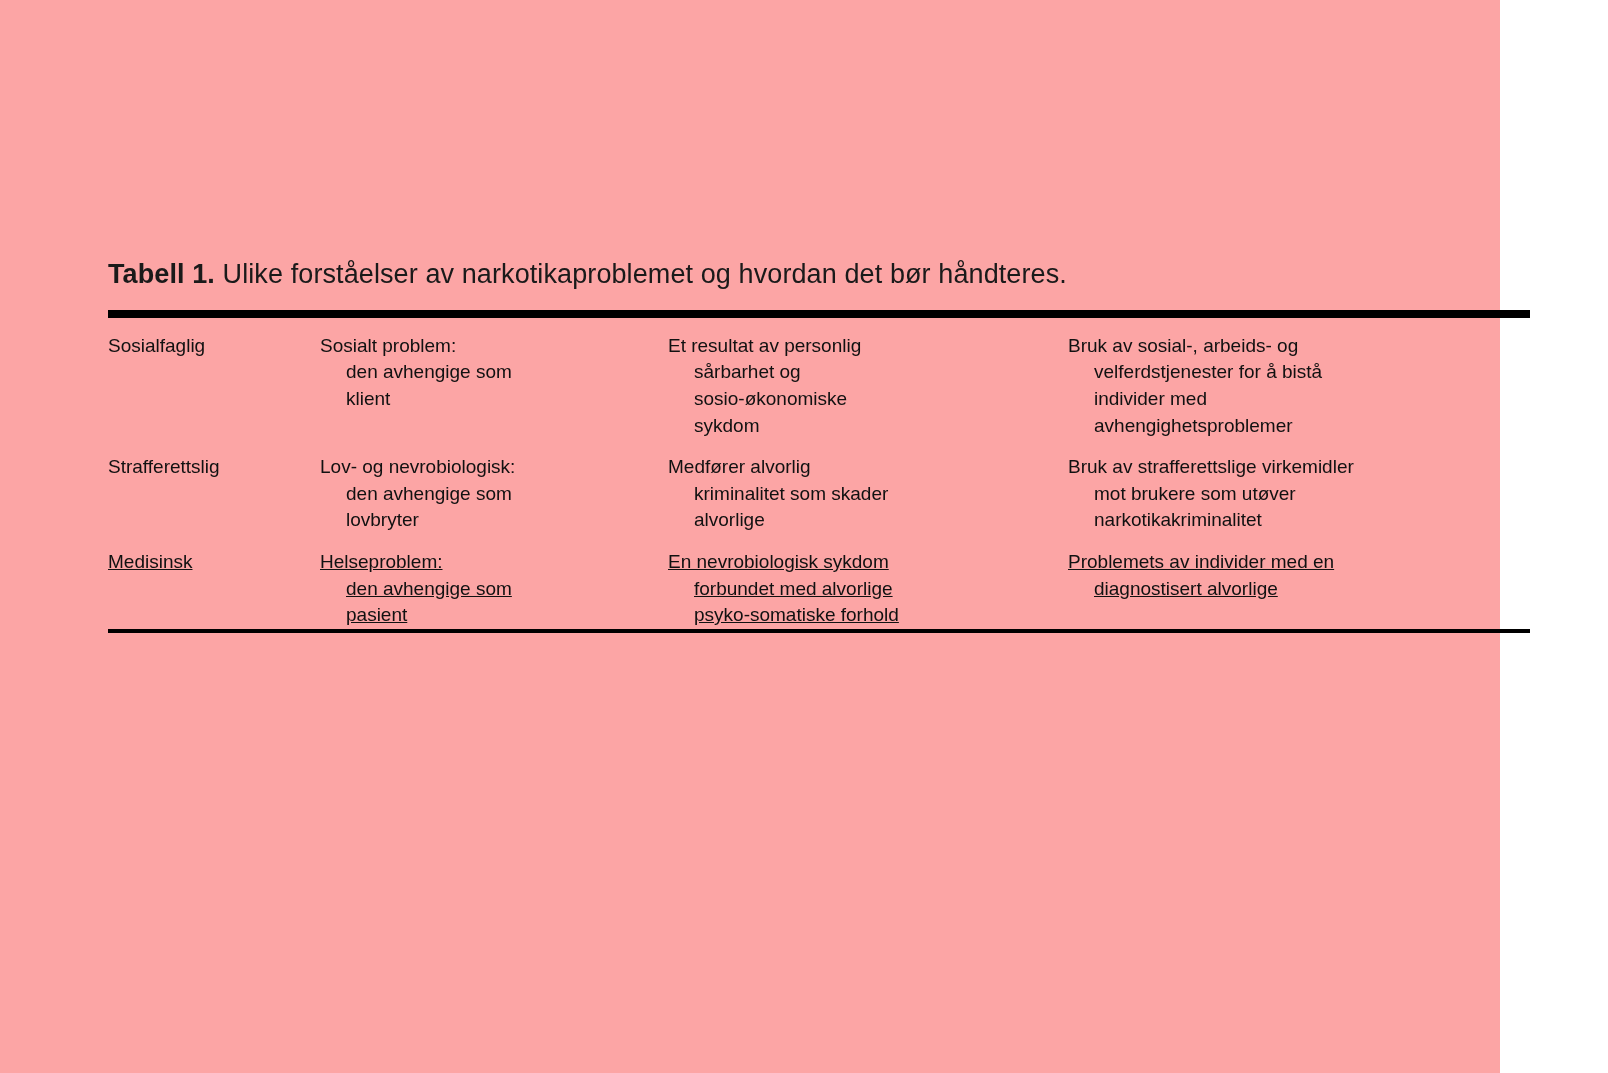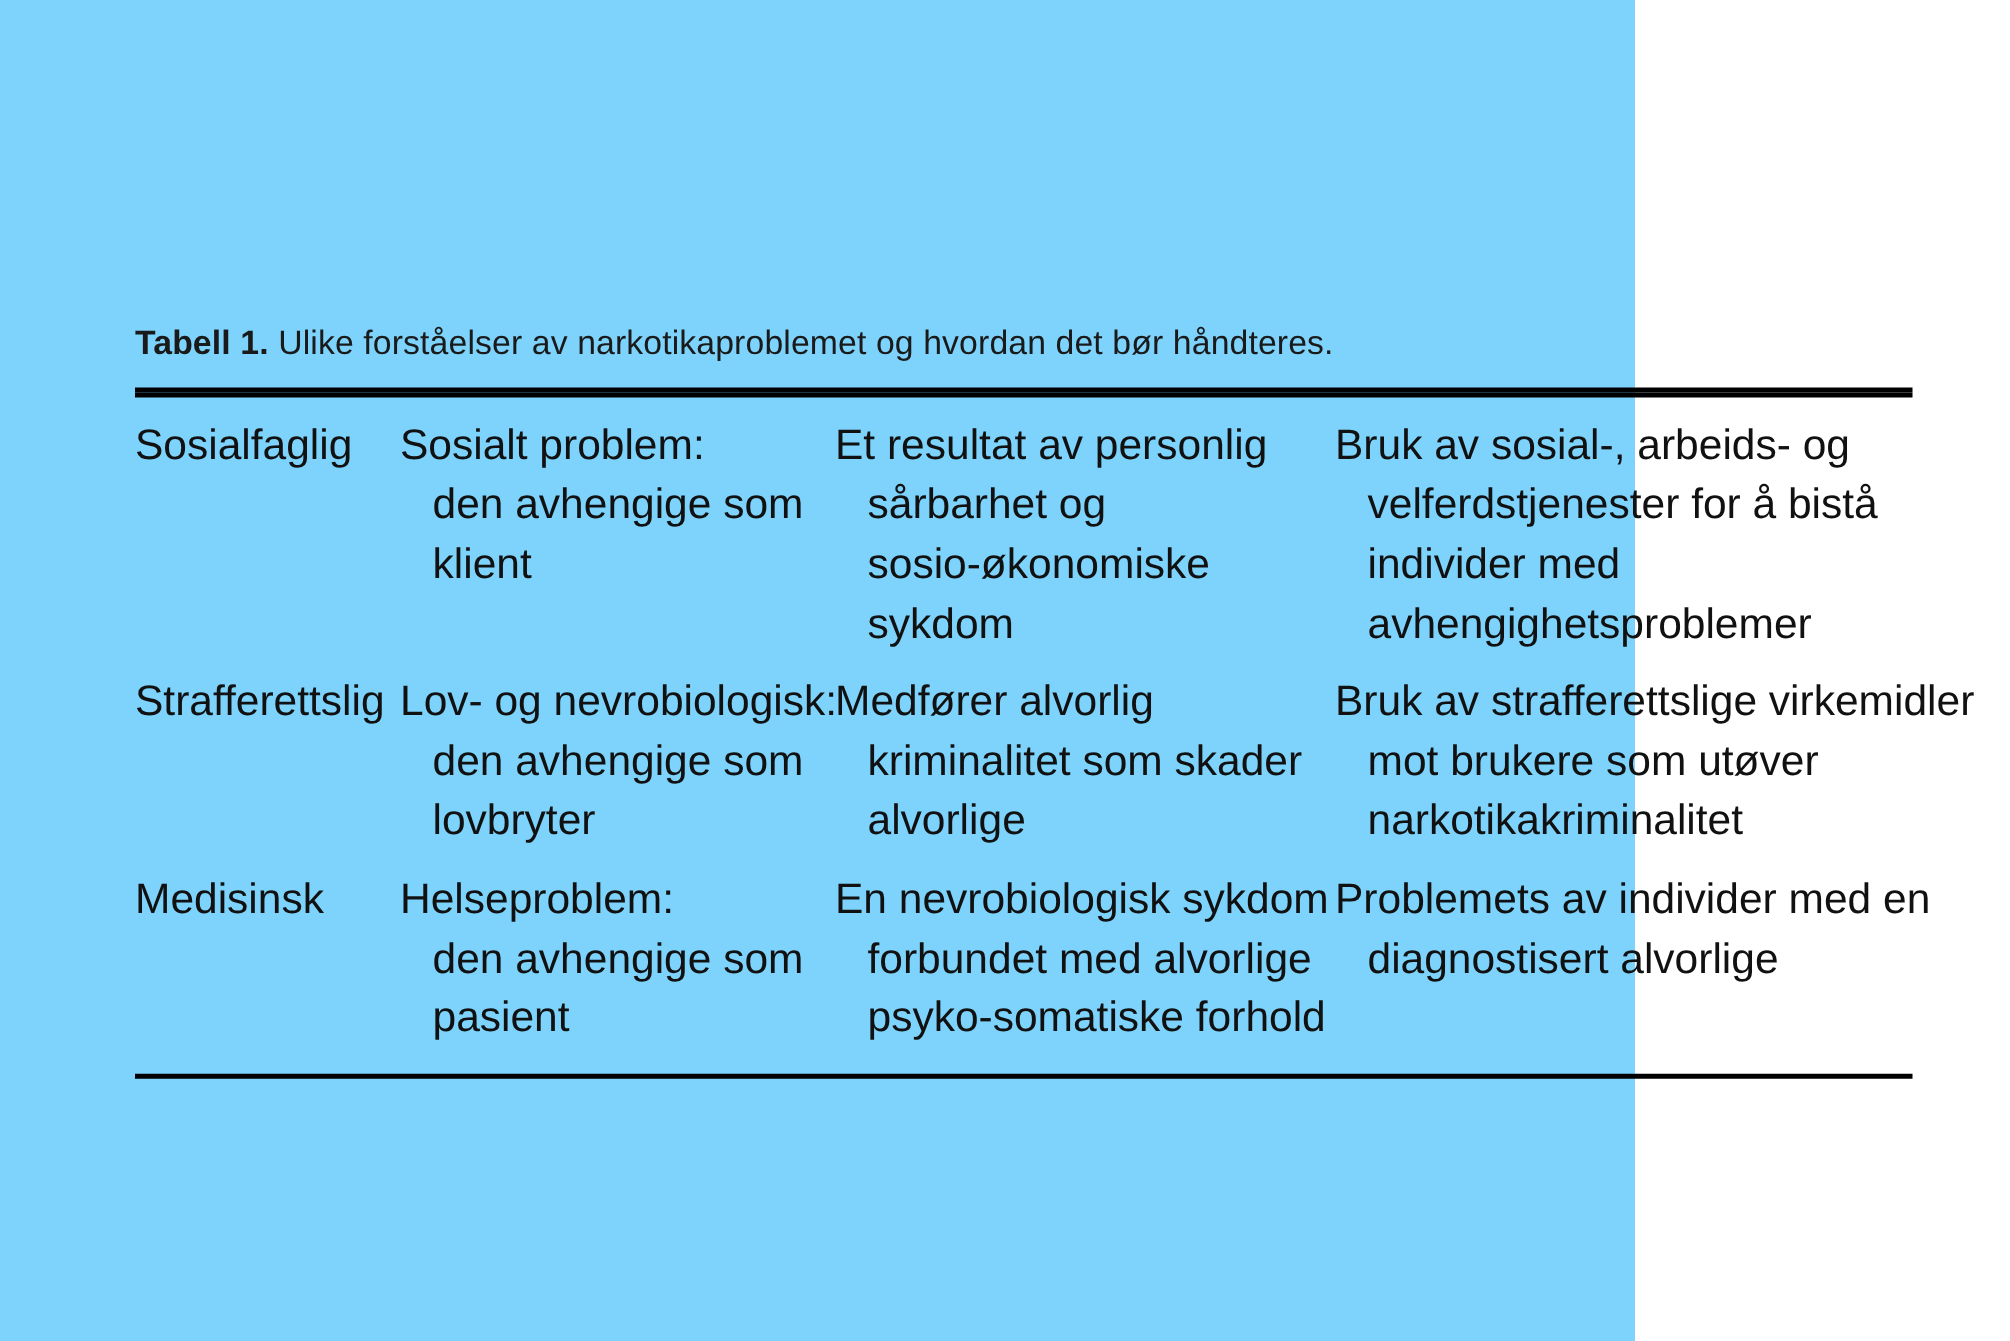--- a/index.html
+++ b/index.html
@@ -14,23 +14,23 @@
     font-family: "Liberation Sans", sans-serif;
     color: #000000;
     overflow: hidden;
     position: relative;
   }
 
   .page {
     position: absolute;
     left: 0;
     top: 0;
-    width: 1308px;
+    width: 1500px;
     height: 1073px;
-    background: #7dd3fc;
+    background: #fca5a5;
   }
 
   .table-block {
     position: absolute;
     left: 108px;
     top: 258px;
     width: 1422px;
   }
 
   .caption {
@@ -79,31 +79,31 @@
     font-size: 27px;
     font-weight: bold;
     line-height: 1.2;
     padding-top: 17px;
     padding-bottom: 17px;
     white-space: nowrap;
     color: #000;
   }
 
   tbody td {
-    font-size: 34px;
+    font-size: 19px;
     font-weight: normal;
     line-height: 1.40;
     color: #111;
   }
 
   tbody tr.data-row > td {
     padding-top: 15px;
   }
   tbody tr.data-row:last-child > td {
-    padding-bottom: 20px;
+    text-decoration: underline;
   }
 
   .cell-lines {
     display: block;
   }
   .cell-lines .ln {
     display: block;
     white-space: nowrap;
   }
   .cell-lines .ln.indent {

